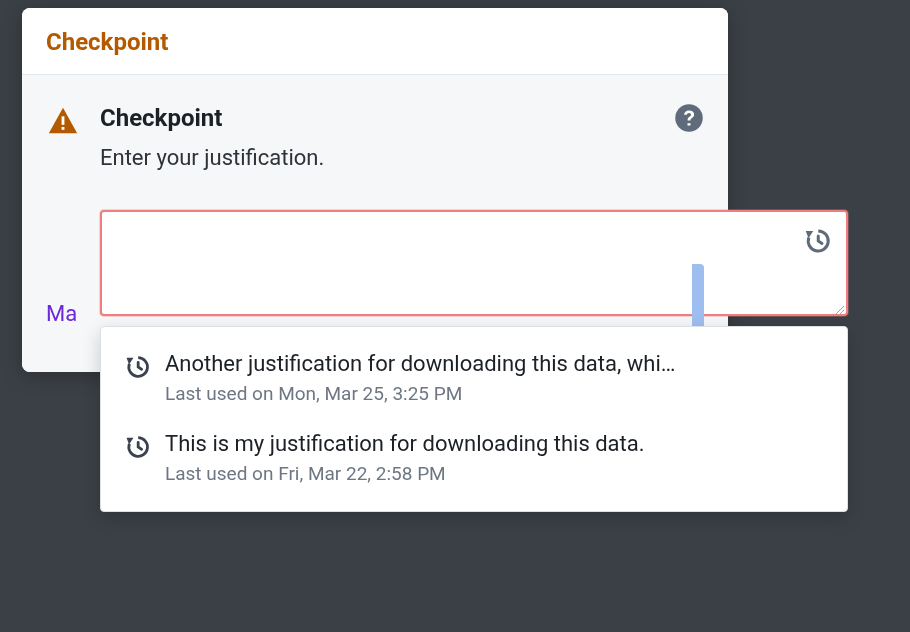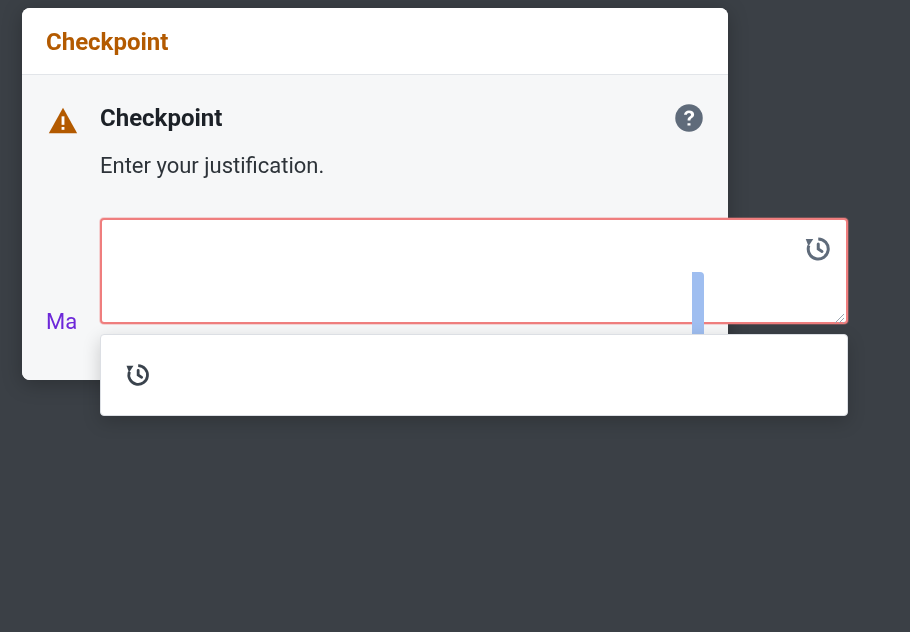--- a/index.html
+++ b/index.html
@@ -66,21 +66,21 @@
       font-weight: 700;
       color: #1c2127;
     }
     .help-icon {
       width: 30px;
       height: 30px;
       color: #5f6b7a;
       cursor: pointer;
     }
     .body-subtitle {
-      margin-top: 20px;
+      margin-top: 12px;
       font-size: 22px;
       color: #2d3339;
     }
     .textarea-wrap {
       position: relative;
       margin-top: 40px;
       margin-left: 54px;
       width: 748px;
     }
     .just-textarea {
@@ -227,20 +227,35 @@
 
     <div class="dropdown-anchor">
       <div class="dropdown">
 
         <div class="dropdown-item">
           <svg class="hist-icon" viewBox="0 0 24 24">
             <path fill="none" stroke="#3a434d" stroke-width="2.4" d="M13 4a8 8 0 1 1-7.5 5.2"></path>
             <path fill="#3a434d" d="M3 4 L9 4 L5.2 9.8 Z"></path>
             <path fill="none" stroke="#3a434d" stroke-width="2.4" stroke-linecap="round" d="M13 8v4l3 2"></path>
           </svg>
+          <div class="dropdown-text">
+            <div class="dropdown-text-primary">Another justification for downloading this data, whi…</div>
+            <div class="dropdown-text-secondary">Last used on Mon, Mar 25, 3:25 PM</div>
+          </div>
         </div>
 
+        <div class="dropdown-item">
+          <svg class="hist-icon" viewBox="0 0 24 24">
+            <path fill="none" stroke="#3a434d" stroke-width="2.4" d="M13 4a8 8 0 1 1-7.5 5.2"></path>
+            <path fill="#3a434d" d="M3 4 L9 4 L5.2 9.8 Z"></path>
+            <path fill="none" stroke="#3a434d" stroke-width="2.4" stroke-linecap="round" d="M13 8v4l3 2"></path>
+          </svg>
+          <div class="dropdown-text">
+            <div class="dropdown-text-primary">This is my justification for downloading this data.</div>
+            <div class="dropdown-text-secondary">Last used on Fri, Mar 22, 2:58 PM</div>
+          </div>
+        </div>
 
       </div>
     </div>
 
   </div>
 </div>
 
 </body></html>

